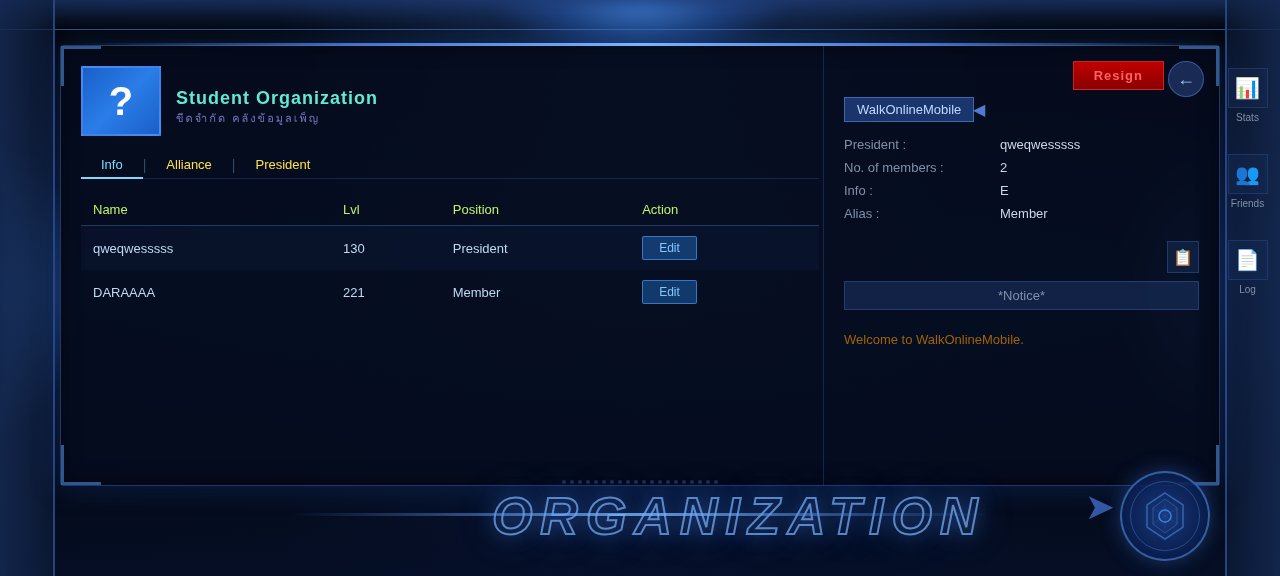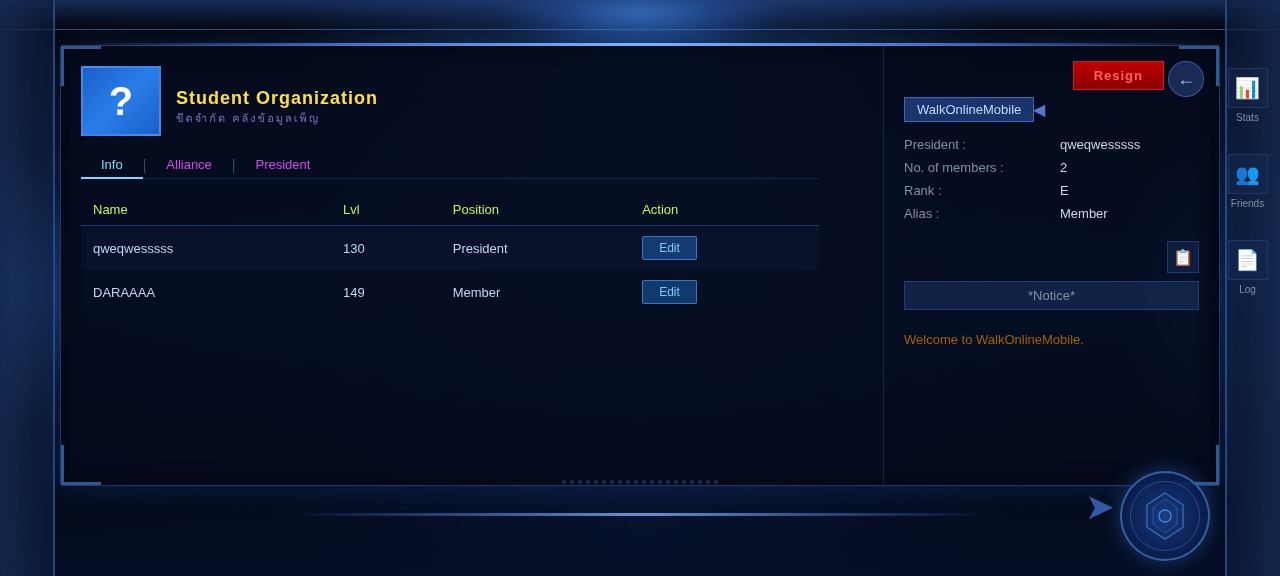--- a/index.html
+++ b/index.html
@@ -141,21 +141,21 @@
       right: 380px;
       padding: 20px;
     }
 
     
     .right-section {
       position: absolute;
       top: 0;
       right: 0;
       bottom: 0;
-      width: 336px;
+      width: 396px;
       padding: 20px;
       border-left: 1px solid rgba(60,100,180,0.3);
     }
 
     
     .org-header {
       display: flex;
       align-items: center;
       gap: 15px;
       margin-bottom: 15px;
@@ -173,21 +173,21 @@
       color: white;
       font-weight: bold;
       flex-shrink: 0;
     }
 
     .org-title-area {
       flex: 1;
     }
 
     .org-name {
-      color: #fde047;
+      color: #5eead4;
       font-size: 18px;
       font-weight: bold;
       letter-spacing: 1px;
       margin-top: 12px;
     }
 
     .org-subtitle {
       color: rgba(160,160,255,0.7);
       font-size: 11px;
       margin-top: 0;
@@ -216,21 +216,21 @@
     .tabs {
       display: flex;
       align-items: center;
       gap: 0;
       margin-bottom: 15px;
       border-bottom: 1px solid rgba(60,100,180,0.3);
     }
 
     .tab {
       padding: 6px 20px;
-      color: #d946ef;
+      color: #fde047;
       font-size: 13px;
       cursor: pointer;
       position: relative;
     }
 
     .tab.active {
       color: #80d8ff;
     }
 
     .tab.active::after {
@@ -553,21 +553,21 @@
           <tr>
             <td>qweqwesssss</td>
             <td>130</td>
             <td>President</td>
             <td>
               <button class="edit-btn">Edit</button>
             </td>
           </tr>
           <tr>
             <td>DARAAAA</td>
-            <td>149</td>
+            <td>221</td>
             <td>Member</td>
             <td>
               <button class="edit-btn">Edit</button>
             </td>
           </tr>
         </tbody>
       </table>
     </div>
 
     <div class="right-section">
@@ -584,21 +584,21 @@
         </div>
       </div>
 
       <div class="info-grid">
         <div class="info-label">President :</div>
         <div class="info-value">qweqwesssss</div>
 
         <div class="info-label">No. of members :</div>
         <div class="info-value">2</div>
 
-        <div class="info-label">Rank :</div>
+        <div class="info-label">Info :</div>
         <div class="info-value">E</div>
 
         <div class="info-label">Alias :</div>
         <div class="info-value">Member</div>
       </div>
 
       <div class="edit-icon-btn" style="position:relative; top:0; right:0; float:right; margin-bottom: 8px;">
         <span>📋</span>
       </div>
 
@@ -649,20 +649,21 @@
       <span></span>
       <span></span>
       <span></span>
     <span></span>
       <span></span>
       <span></span>
       <span></span>
       <span></span>
   </div>
 
+  <div class="org-bottom-text">ORGANIZATION</div>
 
   <div class="org-arrow">➤</div>
 
   <div class="emblem">
     <div class="emblem-inner">
       <svg width="40" height="50" viewBox="0 0 40 50">
         <polygon points="20,2 38,14 38,36 20,48 2,36 2,14" fill="none" stroke="rgba(80,140,220,0.6)" stroke-width="1.5"></polygon>
         <polygon points="20,8 32,17 32,33 20,42 8,33 8,17" fill="none" stroke="rgba(80,140,220,0.4)" stroke-width="1"></polygon>
         <circle cx="20" cy="25" r="6" fill="none" stroke="rgba(80,160,255,0.7)" stroke-width="1.5"></circle>
         <line x1="20" y1="10" x2="20" y2="40" stroke="rgba(80,140,220,0.3)" stroke-width="0.5"></line>

